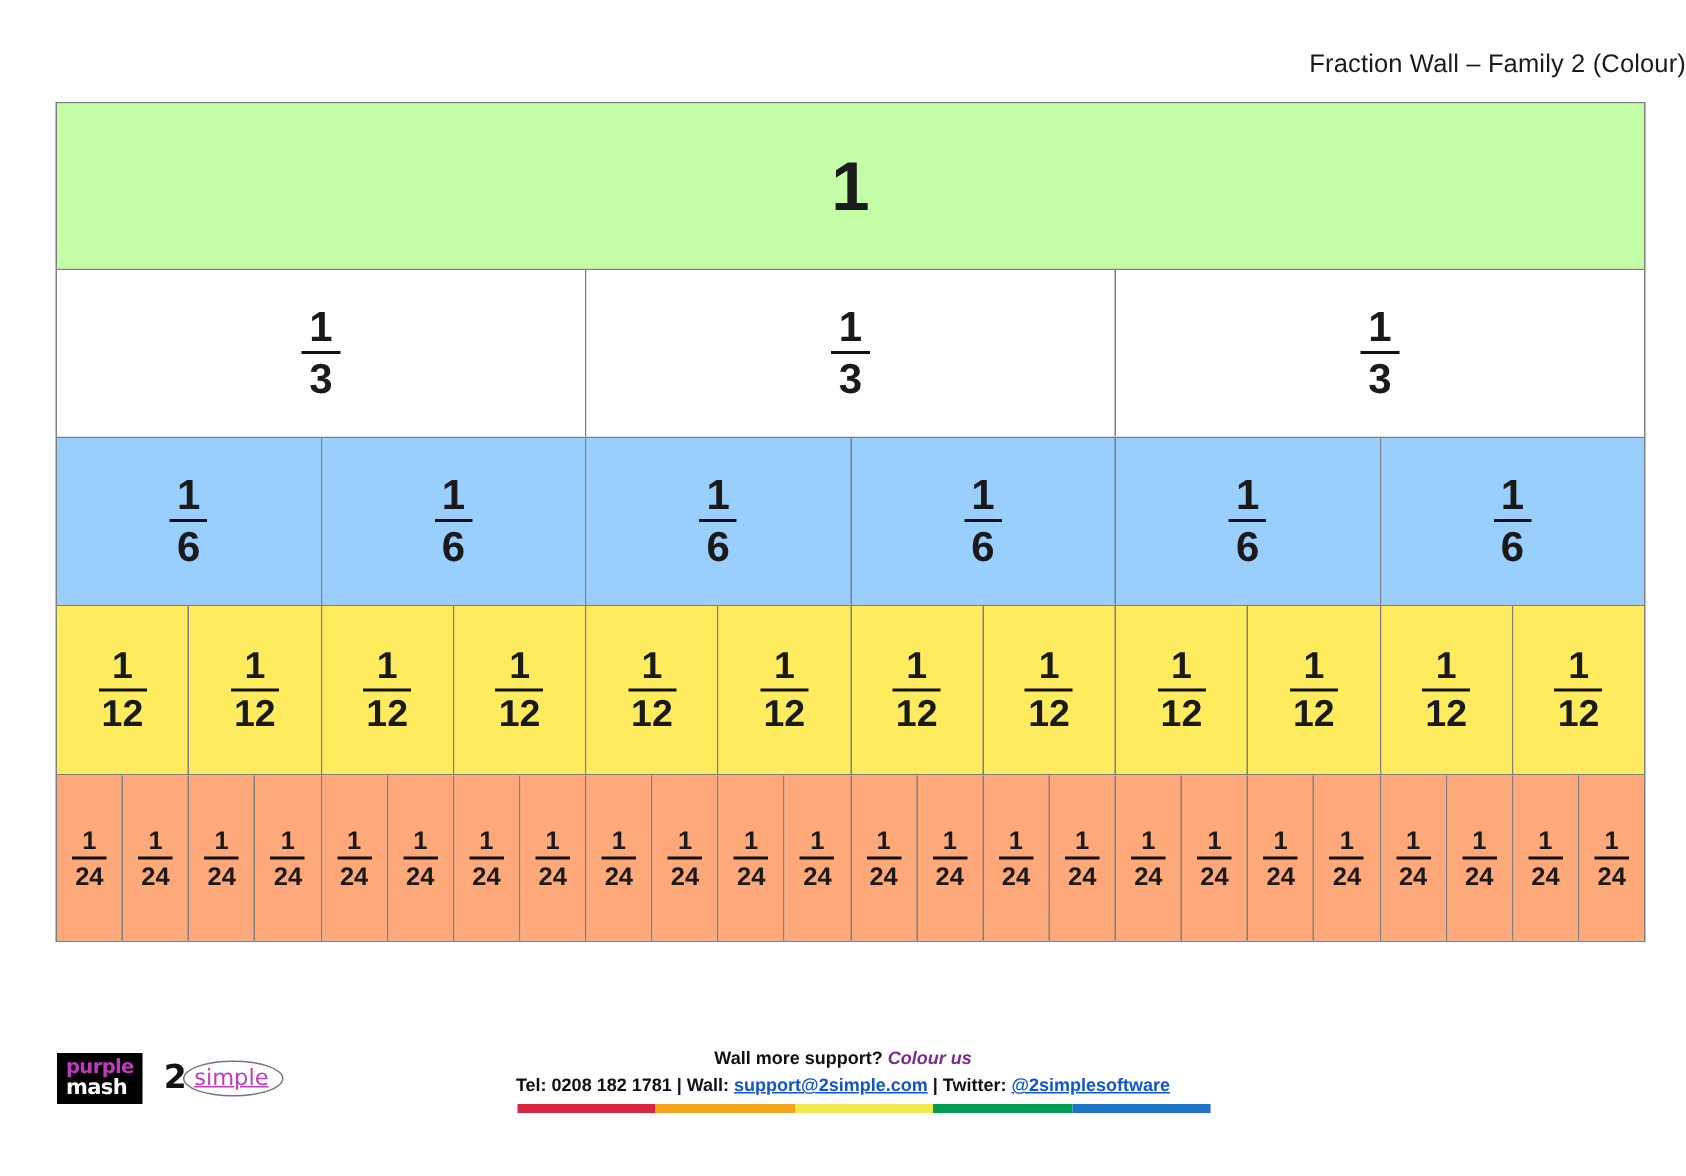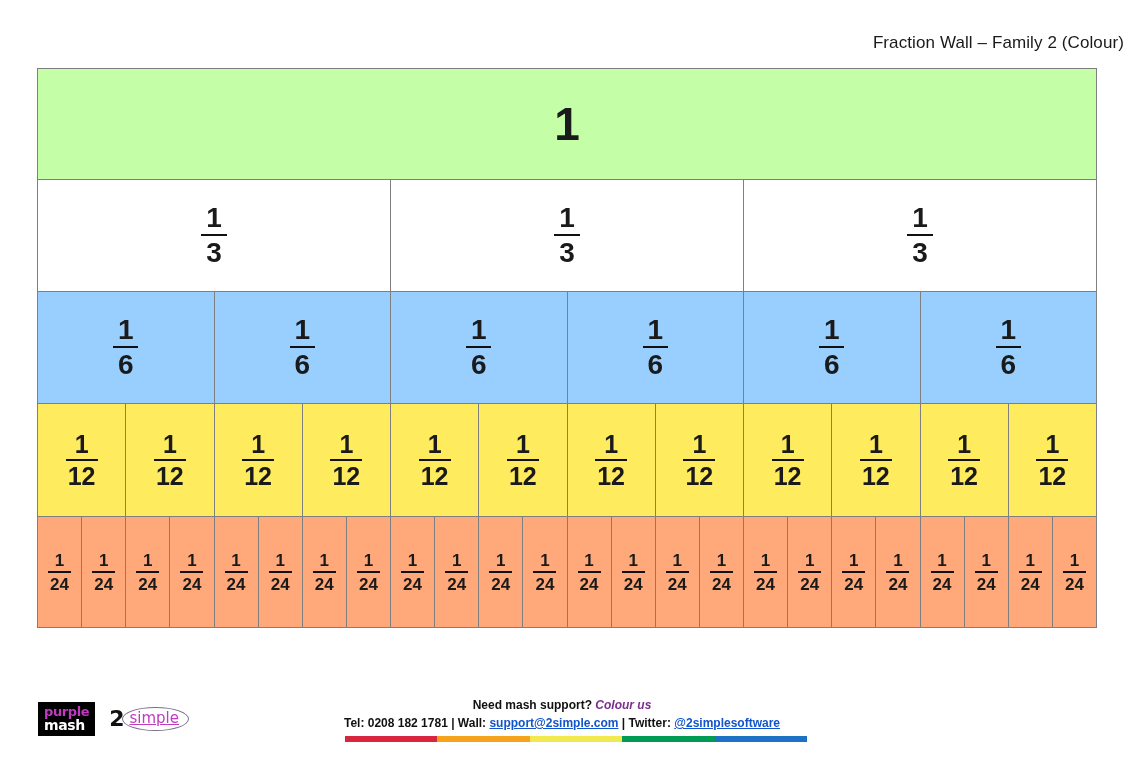--- a/index.html
+++ b/index.html
@@ -562,21 +562,21 @@
       <span class="lm-bot">mash</span>
     </div>
     <div class="logo-2simple">
       <span class="ls-two">2</span>
       <span class="ls-word">simple</span>
     </div>
   </div>
 
   <div class="footer-text">
     <div class="footer-line1">
-      <span>Need mash support?</span>
+      <span>Wall more support?</span>
       <span class="contact-us">Colour us</span>
     </div>
     <div class="footer-line2">
       <span>Tel: 0208 182 1781</span><span> | </span><span>Wall: </span><span class="lnk">support@2simple.com</span><span> | </span><span>Twitter: </span><span class="lnk">@2simplesoftware</span>
     </div>
   </div>
 
   <div class="color-bar">
     <span style="background: rgb(215, 38, 61);"></span>
     <span style="background: rgb(245, 162, 28);"></span>

